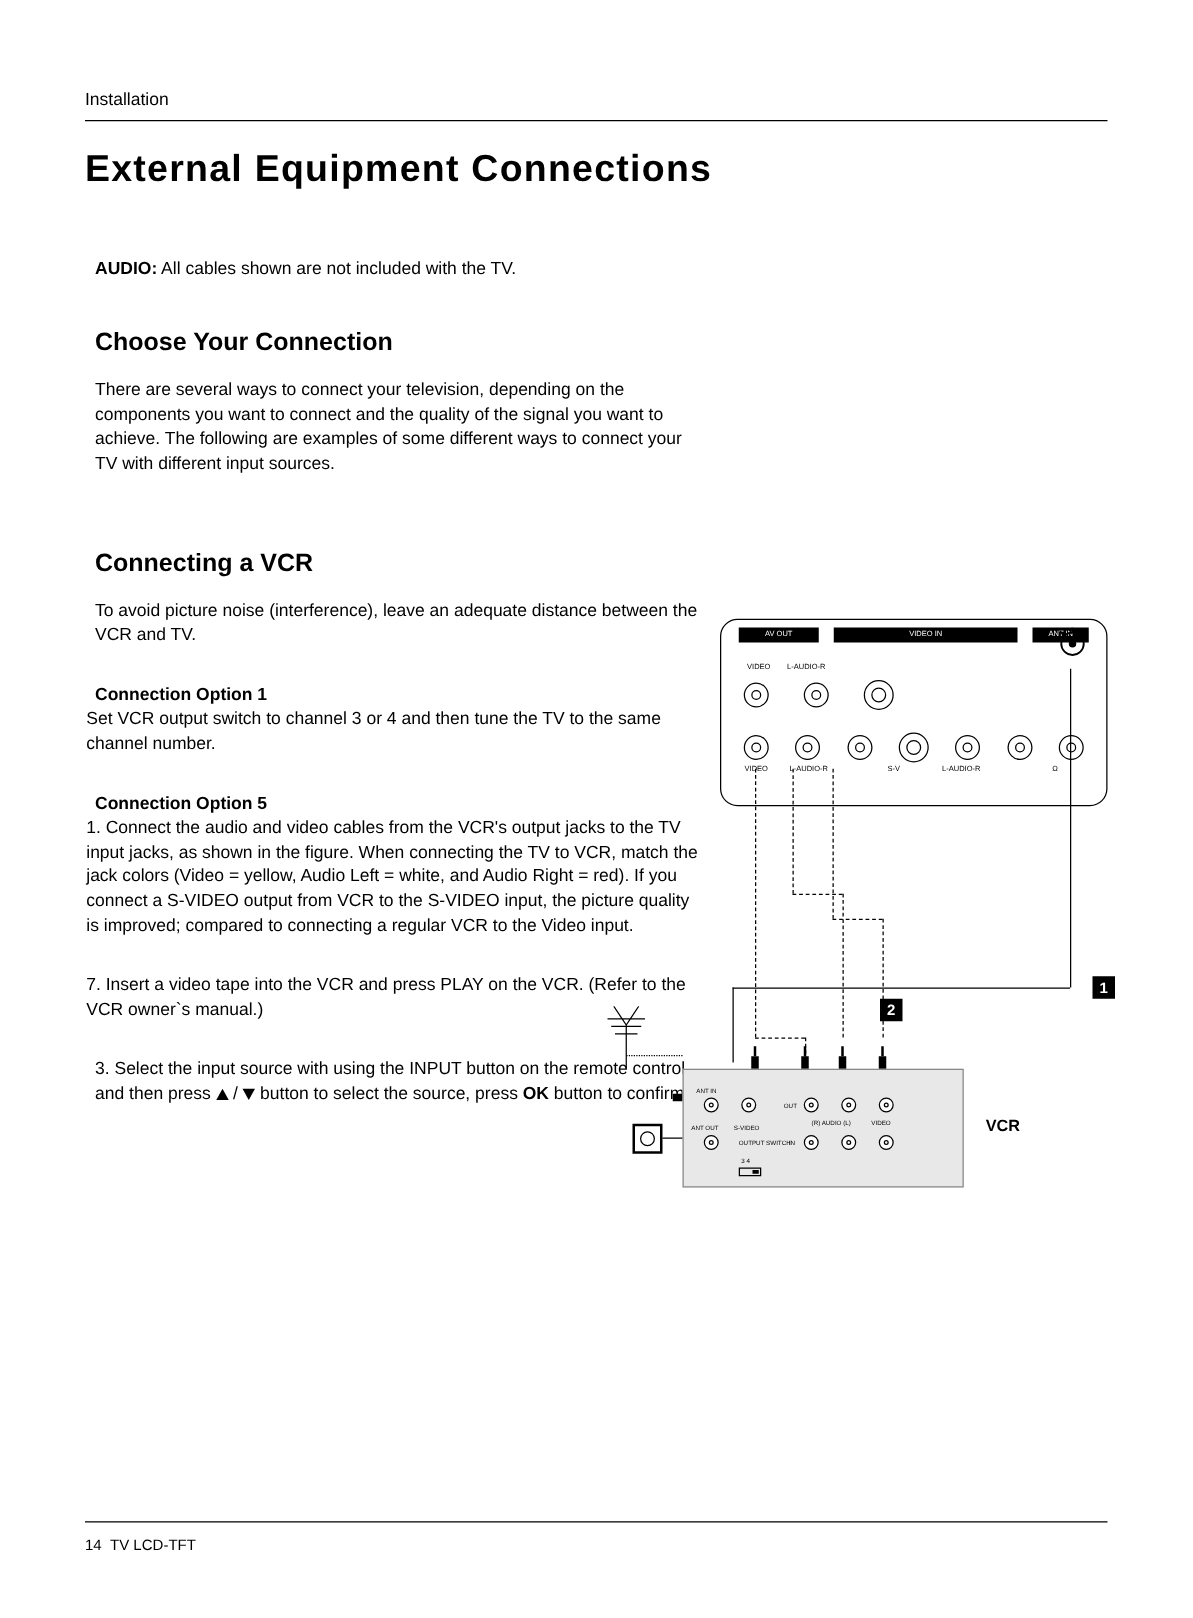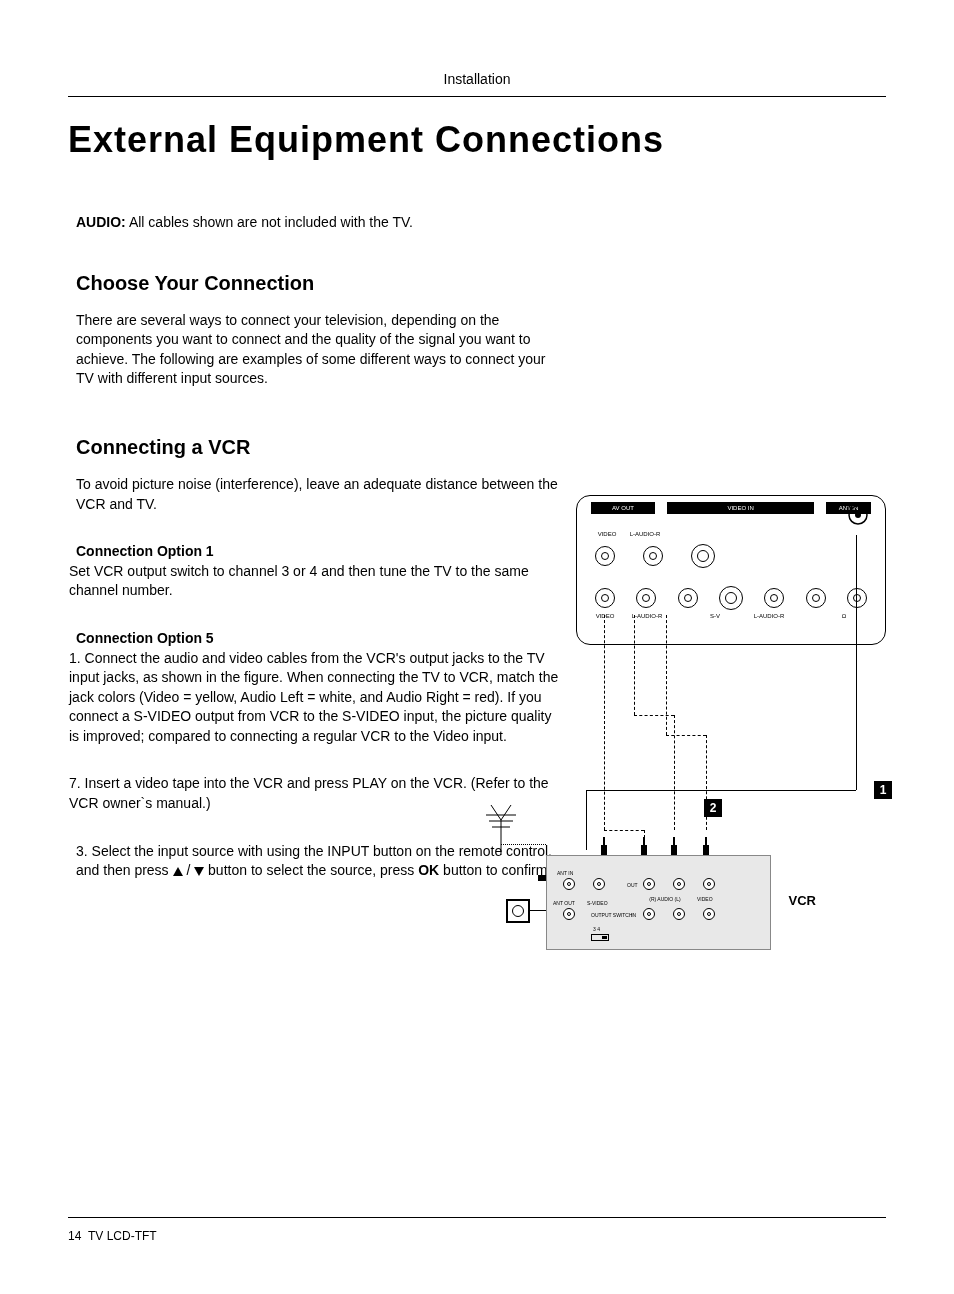--- a/index.html
+++ b/index.html
@@ -7,48 +7,48 @@
       font-family: Arial, Helvetica, sans-serif;
       width: 954px;
       height: 1294px;
       padding: 70px 68px 40px 68px;
       color: #000;
       font-size: 14px;
       line-height: 1.4;
       position: relative;
     }
     .header-label {
-      text-align: center;
+      text-align: left;
       font-size: 14px;
       margin-bottom: 6px;
     }
     .hr-top {
       border: none;
       border-top: 1px solid #000;
       margin-bottom: 18px;
     }
     .page-title {
-      font-size: 36px;
+      font-size: 30px;
       font-weight: bold;
       letter-spacing: 1px;
       margin-bottom: 48px;
     }
     .note-line {
       margin-bottom: 36px;
       margin-left: 8px;
     }
     .note-label { font-weight: bold; }
     .section-heading {
       font-size: 20px;
       font-weight: bold;
       margin-bottom: 14px;
       margin-left: 8px;
     }
     .body-para {
-      margin-bottom: 44px;
+      margin-bottom: 56px;
       margin-left: 8px;
       max-width: 490px;
       font-size: 14px;
     }
     .sub-para {
       margin-left: 8px;
       max-width: 490px;
       margin-bottom: 28px;
     }
     .option-title {

